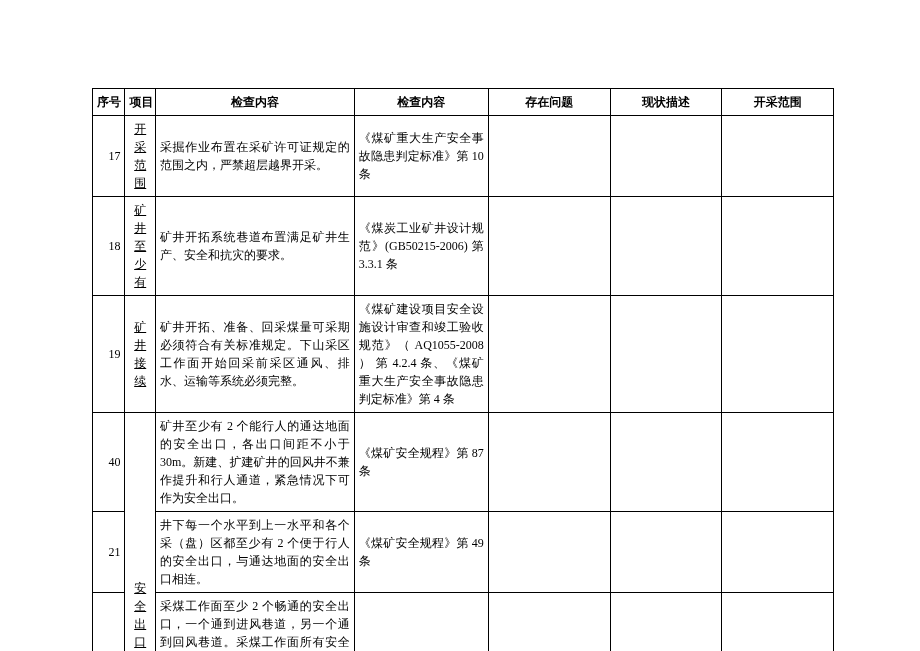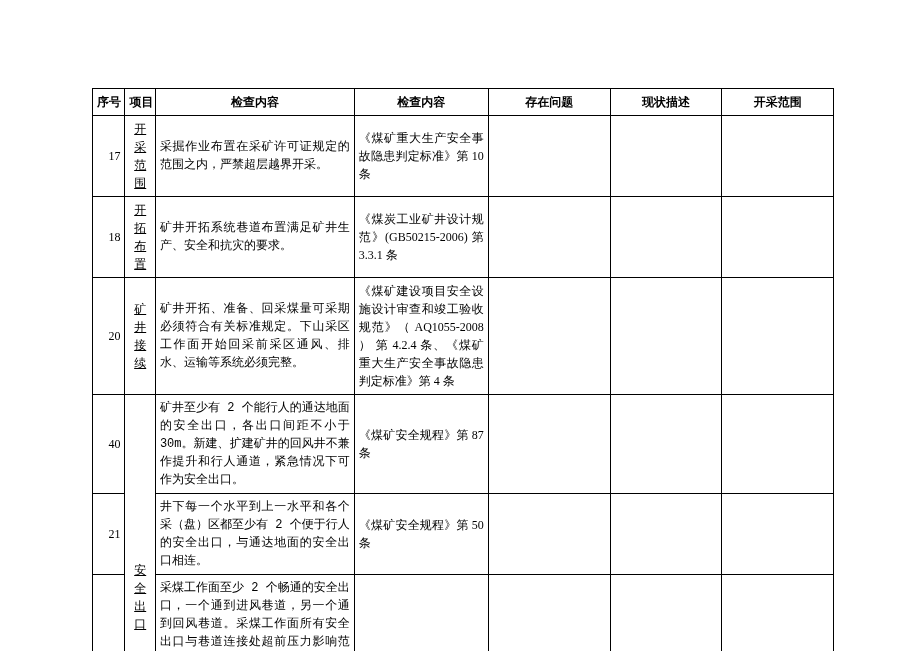--- a/index.html
+++ b/index.html
@@ -21,21 +21,21 @@
       padding: 4px 4px;
       vertical-align: middle;
       line-height: 1.5;
     }
     th {
       font-weight: bold;
       text-align: center;
       white-space: nowrap;
     }
     td.center { text-align: right; }
-    td.content { text-align: justify; font-family: Liberation Mono, monospace; }
+    td.content { text-align: justify; }
     td.basis { text-align: justify; }
     td.item-col { text-align: center; text-decoration: underline; }
     col.c-num   { width: 32px; }
     col.c-item  { width: 30px; }
     col.c-check { width: 196px; }
     col.c-basis { width: 132px; }
     col.c-desc  { width: 120px; }
     col.c-prob  { width: 110px; }
     col.c-fix   { width: 110px; }
   </style>
@@ -68,49 +68,49 @@
       <td class="center">17</td>
       <td class="item-col">开采范围</td>
       <td class="content">采掘作业布置在采矿许可证规定的范围之内，严禁超层越界开采。</td>
       <td class="basis">《煤矿重大生产安全事故隐患判定标准》第 10 条</td>
       <td></td>
       <td></td>
       <td></td>
     </tr>
     <tr>
       <td class="center">18</td>
-      <td class="item-col">开拓布置</td>
+      <td class="item-col">矿井至少有</td>
       <td class="content">矿井开拓系统巷道布置满足矿井生产、安全和抗灾的要求。</td>
       <td class="basis">《煤炭工业矿井设计规范》(GB50215-2006) 第 3.3.1 条</td>
       <td></td>
       <td></td>
       <td></td>
     </tr>
     <tr>
-      <td class="center">20</td>
+      <td class="center">19</td>
       <td class="item-col">矿井接续</td>
       <td class="content">矿井开拓、准备、回采煤量可采期必须符合有关标准规定。下山采区工作面开始回采前采区通风、排水、运输等系统必须完整。</td>
       <td class="basis">《煤矿建设项目安全设施设计审查和竣工验收规范》（ AQ1055-2008 ） 第 4.2.4 条、《煤矿重大生产安全事故隐患判定标准》第 4 条</td>
       <td></td>
       <td></td>
       <td></td>
     </tr>
     <tr>
       <td class="center">40</td>
       <td class="item-col" rowspan="3">安全出口</td>
       <td class="content">矿井至少有 2 个能行人的通达地面的安全出口，各出口间距不小于 30m。新建、扩建矿井的回风井不兼作提升和行人通道，紧急情况下可作为安全出口。</td>
       <td class="basis">《煤矿安全规程》第 87 条</td>
       <td></td>
       <td></td>
       <td></td>
     </tr>
     <tr>
       <td class="center">21</td>
       <td class="content">井下每一个水平到上一水平和各个采（盘）区都至少有 2 个便于行人的安全出口，与通达地面的安全出口相连。</td>
-      <td class="basis">《煤矿安全规程》第 50 条</td>
+      <td class="basis">《煤矿安全规程》第 49 条</td>
       <td></td>
       <td></td>
       <td></td>
     </tr>
     <tr>
       <td class="center">22</td>
       <td class="content">采煤工作面至少 2 个畅通的安全出口，一个通到进风巷道，另一个通到回风巷道。采煤工作面所有安全出口与巷道连接处超前压力影响范围内必须加强支护，且加强支护的巷道长度不得小于 20m；综合机械化采煤工作面，此范围内的巷道高度不得低于 1.8m，其他采煤工作面，此范围内的巷道高度不得低于 1.6m。安全出口和与之相连接的巷道发生支架断梁折柱、巷道底鼓变形时，必须及时更换、清挖。</td>
       <td class="basis">《煤矿安全规程》第 97 条</td>
       <td></td>
       <td></td>

